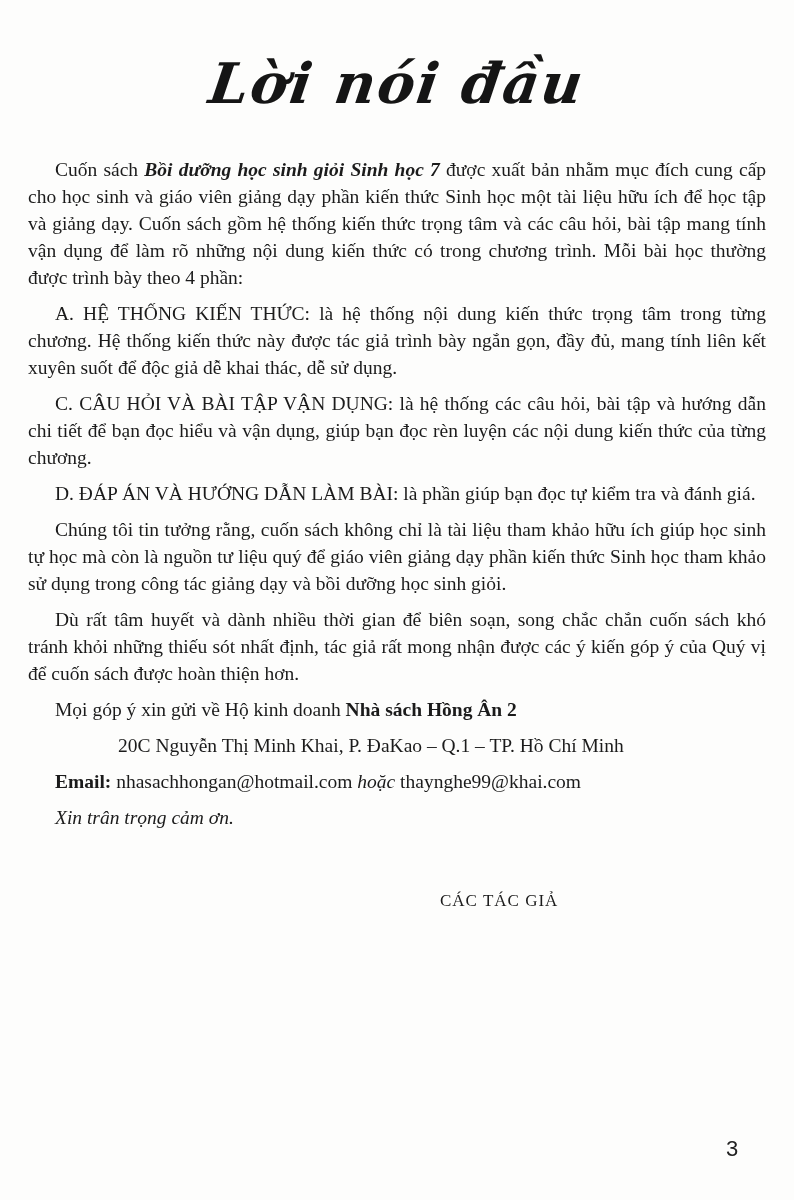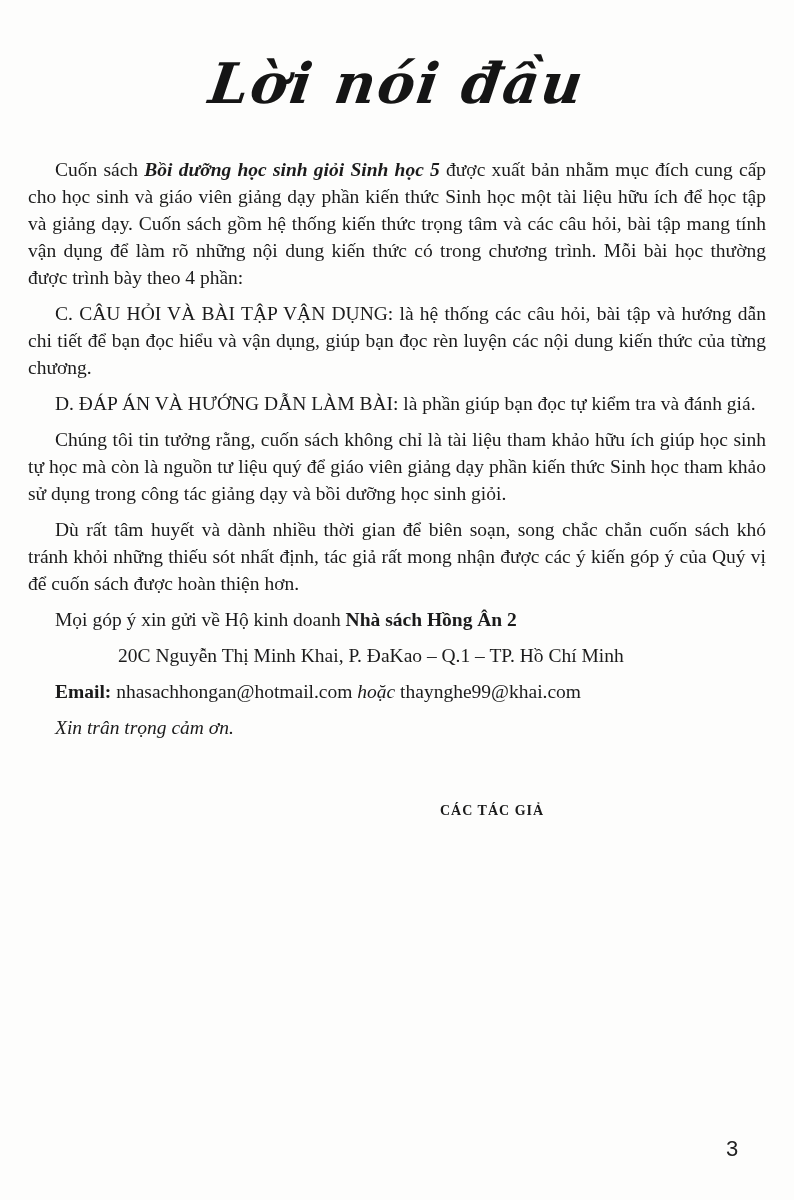--- a/index.html
+++ b/index.html
@@ -26,46 +26,50 @@
     font-size:19.5px;line-height:27px;
   }
   .body-text p{margin:0 0 9px;text-align:justify;text-indent:27px;}
   .greeting{font-style:italic;text-align:left !important;}
   .sec-label{white-space:normal;}
   .book-title{font-weight:700;font-style:italic;}
   .address{text-align:right;text-indent:0 !important;margin-left:90px !important;margin-top:3px !important;}
   .email-line i{font-style:italic;margin-top:28px;}
   .thanks{font-style:italic;text-align:center;}
   .signature{
-    font-weight:700;text-align:left;text-indent:0 !important;
+    font-weight:400;text-align:left;text-indent:0 !important;
     margin:56px 0 0 412px !important;
-    font-size:14px;letter-spacing:1px;
+    font-size:17px;letter-spacing:1px;
   }
   .page-number{
     position:absolute;top:1136px;left:726px;
     font-family:"Liberation Sans",sans-serif;
     font-size:22px;color:#222;
   }
 </style>
 </head>
 <body>
 
 <div class="sheet">
 
   <h1 class="title">Lời nói đầu</h1>
 
   <div class="body-text">
 
 
     <p>
       <span>Cuốn sách</span>
-      <span class="book-title">Bồi dưỡng học sinh giỏi Sinh học 5</span>
+      <span class="book-title">Bồi dưỡng học sinh giỏi Sinh học 7</span>
       <span>được xuất bản nhằm mục đích cung cấp cho học sinh và giáo viên giảng dạy phần kiến thức Sinh học một tài liệu hữu ích để học tập và giảng dạy. Cuốn sách gồm hệ thống kiến thức trọng tâm và các câu hỏi, bài tập mang tính vận dụng để làm rõ những nội dung kiến thức có trong chương trình. Mỗi bài học thường được trình bày theo 4 phần:</span>
     </p>
 
+    <p>
+      <span class="sec-label">A. HỆ THỐNG KIẾN THỨC:</span>
+      <span>là hệ thống nội dung kiến thức trọng tâm trong từng chương. Hệ thống kiến thức này được tác giả trình bày ngắn gọn, đầy đủ, mang tính liên kết xuyên suốt để độc giả dễ khai thác, dễ sử dụng.</span>
+    </p>
 
 
     <p>
       <span class="sec-label">C. CÂU HỎI VÀ BÀI TẬP VẬN DỤNG:</span>
       <span>là hệ thống các câu hỏi, bài tập và hướng dẫn chi tiết để bạn đọc hiểu và vận dụng, giúp bạn đọc rèn luyện các nội dung kiến thức của từng chương.</span>
     </p>
 
     <p>
       <span class="sec-label">D. ĐÁP ÁN VÀ HƯỚNG DẪN LÀM BÀI:</span>
       <span>là phần giúp bạn đọc tự kiểm tra và đánh giá.</span>

